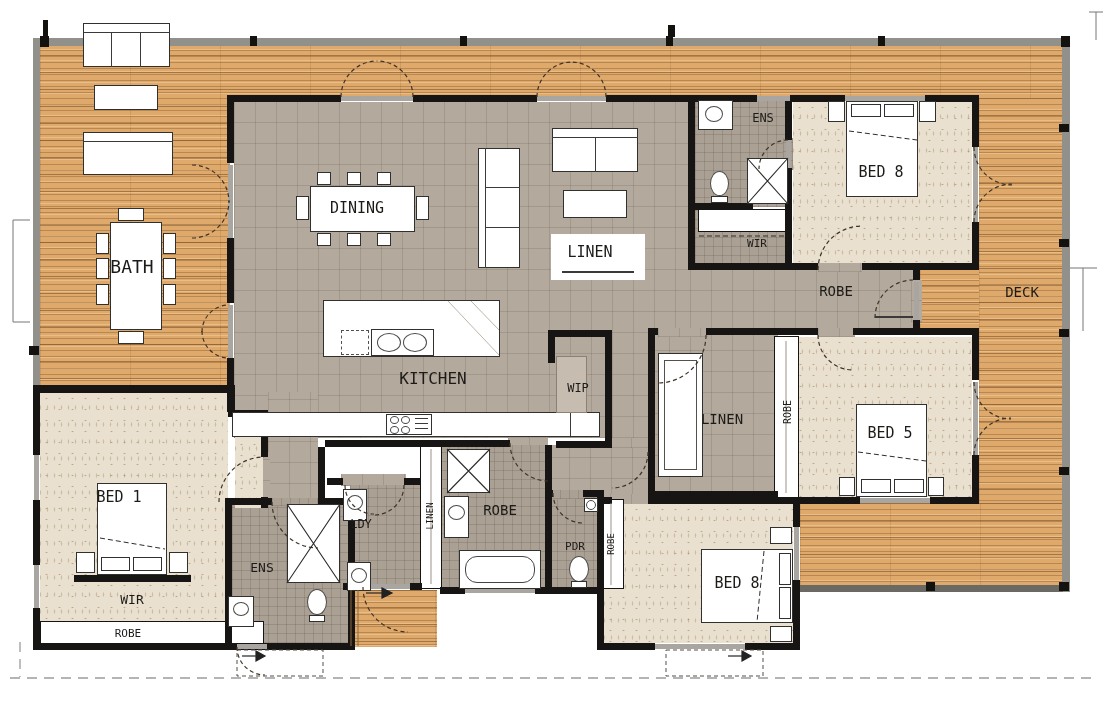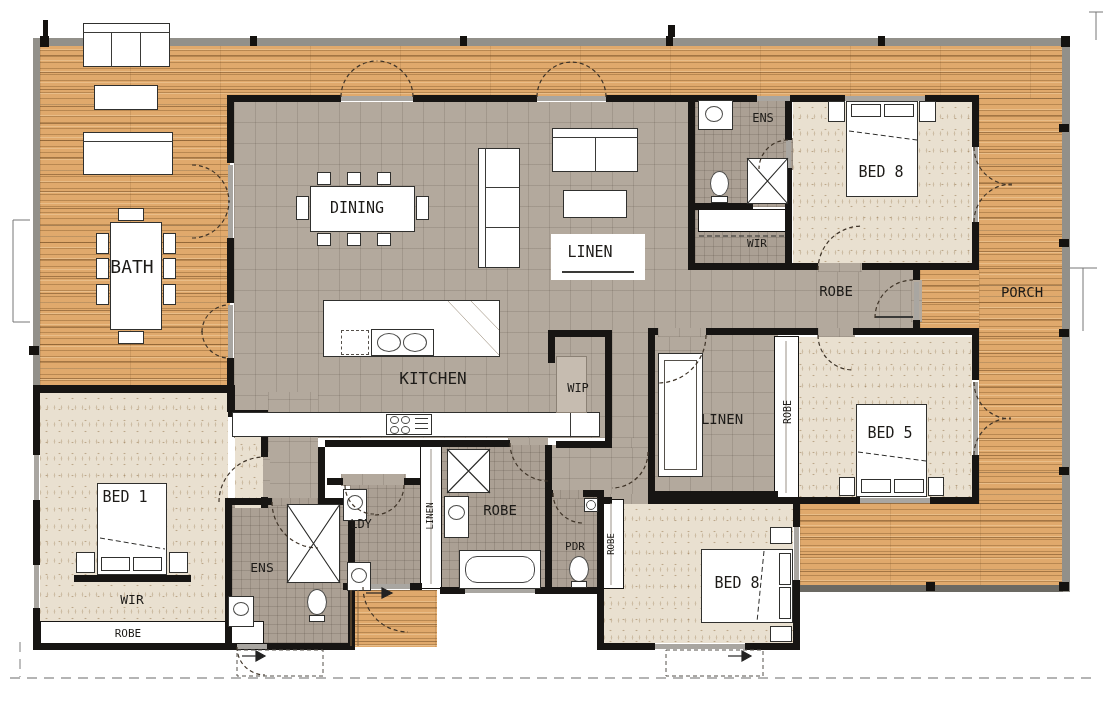--- a/index.html
+++ b/index.html
@@ -396,25 +396,25 @@
   <div>
     <div class="lbl" style="left:132px;top:266px;font-size:18px">BATH</div>
     <div class="lbl" style="left:357px;top:208px;font-size:15px">DINING</div>
     <div class="lbl" style="left:590px;top:252px;font-size:15px">LINEN</div>
     <div class="lbl" style="left:433px;top:378px;font-size:16px">KITCHEN</div>
     <div class="lbl" style="left:578px;top:388px;font-size:12px">WIP</div>
     <div class="lbl" style="left:763px;top:118px;font-size:12px">ENS</div>
     <div class="lbl" style="left:757px;top:243px;font-size:11px">WIR</div>
     <div class="lbl" style="left:881px;top:172px;font-size:15px">BED 8</div>
     <div class="lbl" style="left:836px;top:291px;font-size:14px">ROBE</div>
-    <div class="lbl" style="left:1022px;top:292px;font-size:14px">PORCH</div>
+    <div class="lbl" style="left:1022px;top:292px;font-size:14px">DECK</div>
     <div class="lbl" style="left:722px;top:419px;font-size:14px">LINEN</div>
     <div class="lbl v" style="left:787px;top:412px;font-size:10px">ROBE</div>
     <div class="lbl" style="left:890px;top:433px;font-size:15px">BED 5</div>
-    <div class="lbl" style="left:125px;top:497px;font-size:15px">BED 1</div>
+    <div class="lbl" style="left:119px;top:497px;font-size:15px">BED 1</div>
     <div class="lbl" style="left:132px;top:599px;font-size:13px">WIR</div>
     <div class="lbl" style="left:128px;top:633px;font-size:11px">ROBE</div>
     <div class="lbl" style="left:262px;top:567px;font-size:13px">ENS</div>
     <div class="lbl" style="left:361px;top:524px;font-size:12px">LDY</div>
     <div class="lbl v" style="left:430px;top:516px;font-size:9px">LINEN</div>
     <div class="lbl" style="left:500px;top:510px;font-size:14px">ROBE</div>
     <div class="lbl" style="left:575px;top:546px;font-size:11px">PDR</div>
     <div class="lbl v" style="left:611px;top:544px;font-size:9px">ROBE</div>
     <div class="lbl" style="left:737px;top:583px;font-size:15px">BED 8</div>
   </div>

